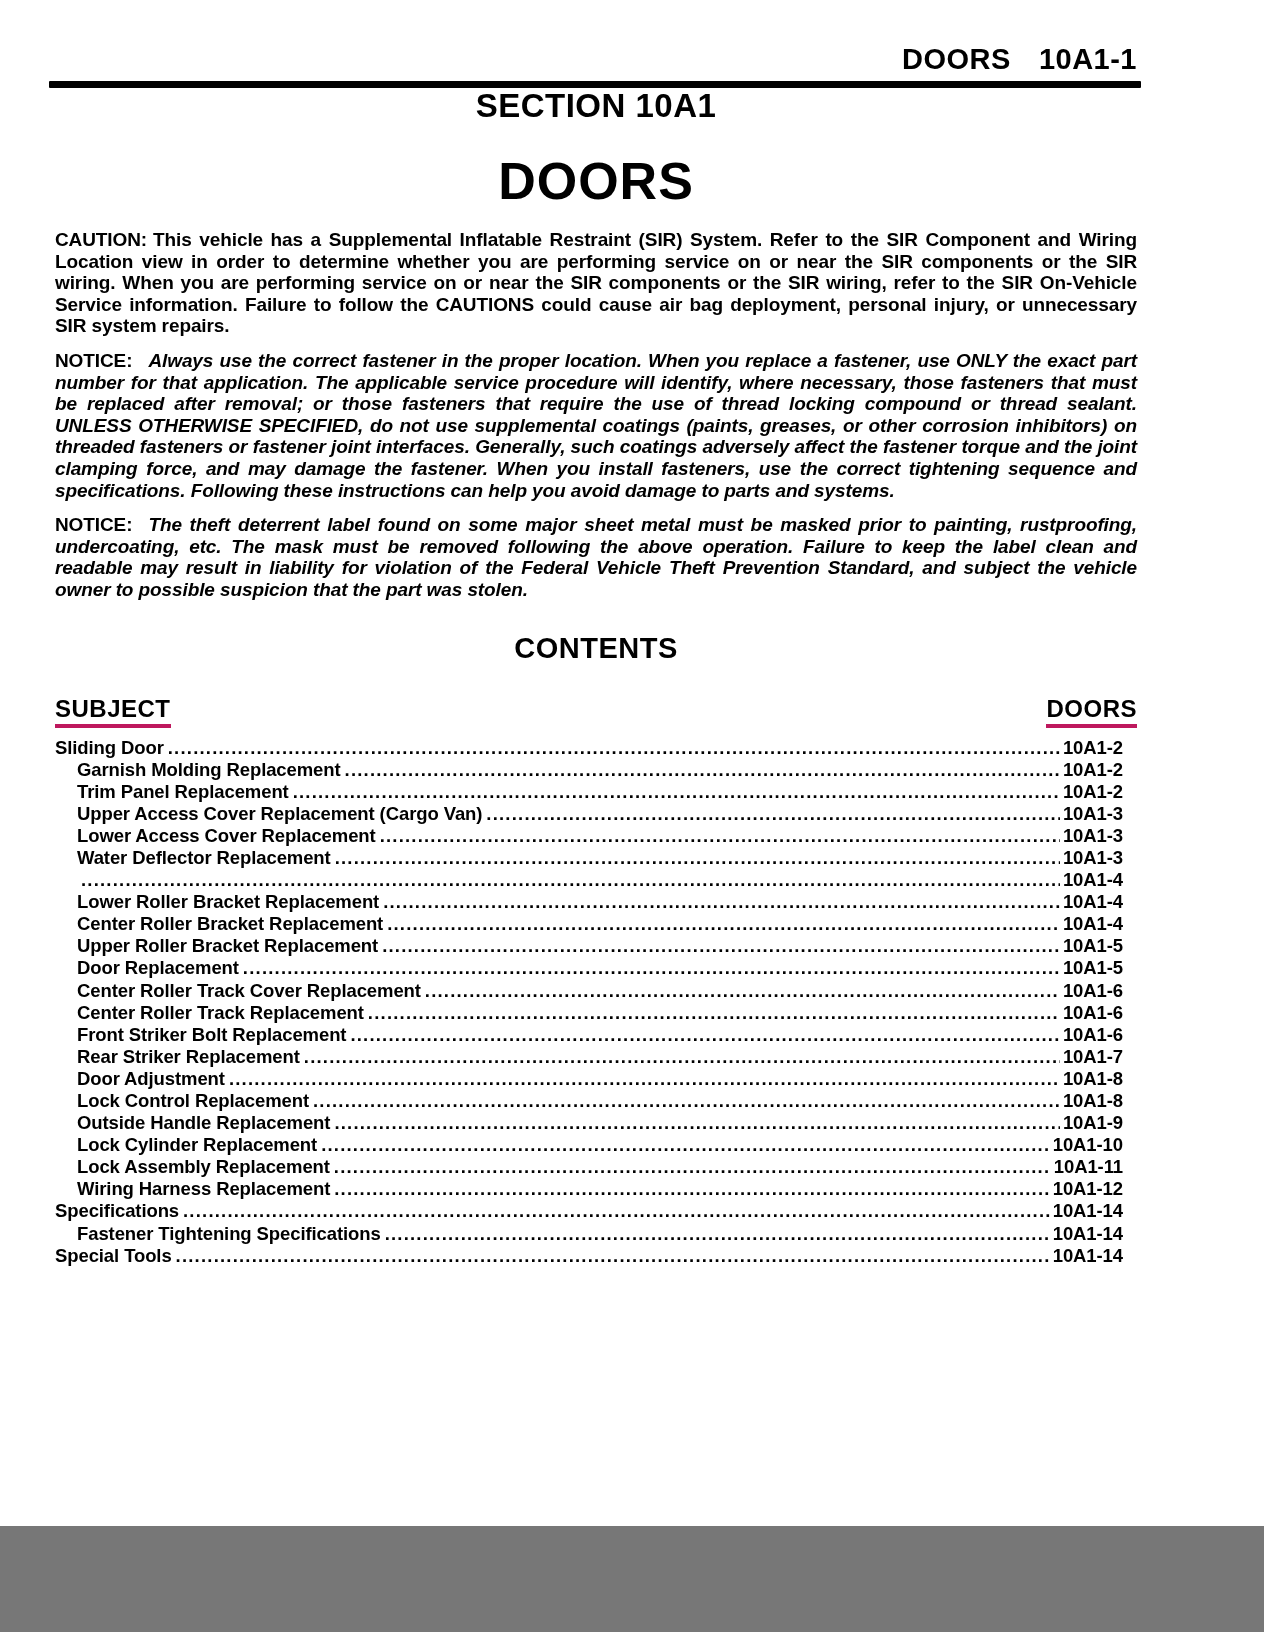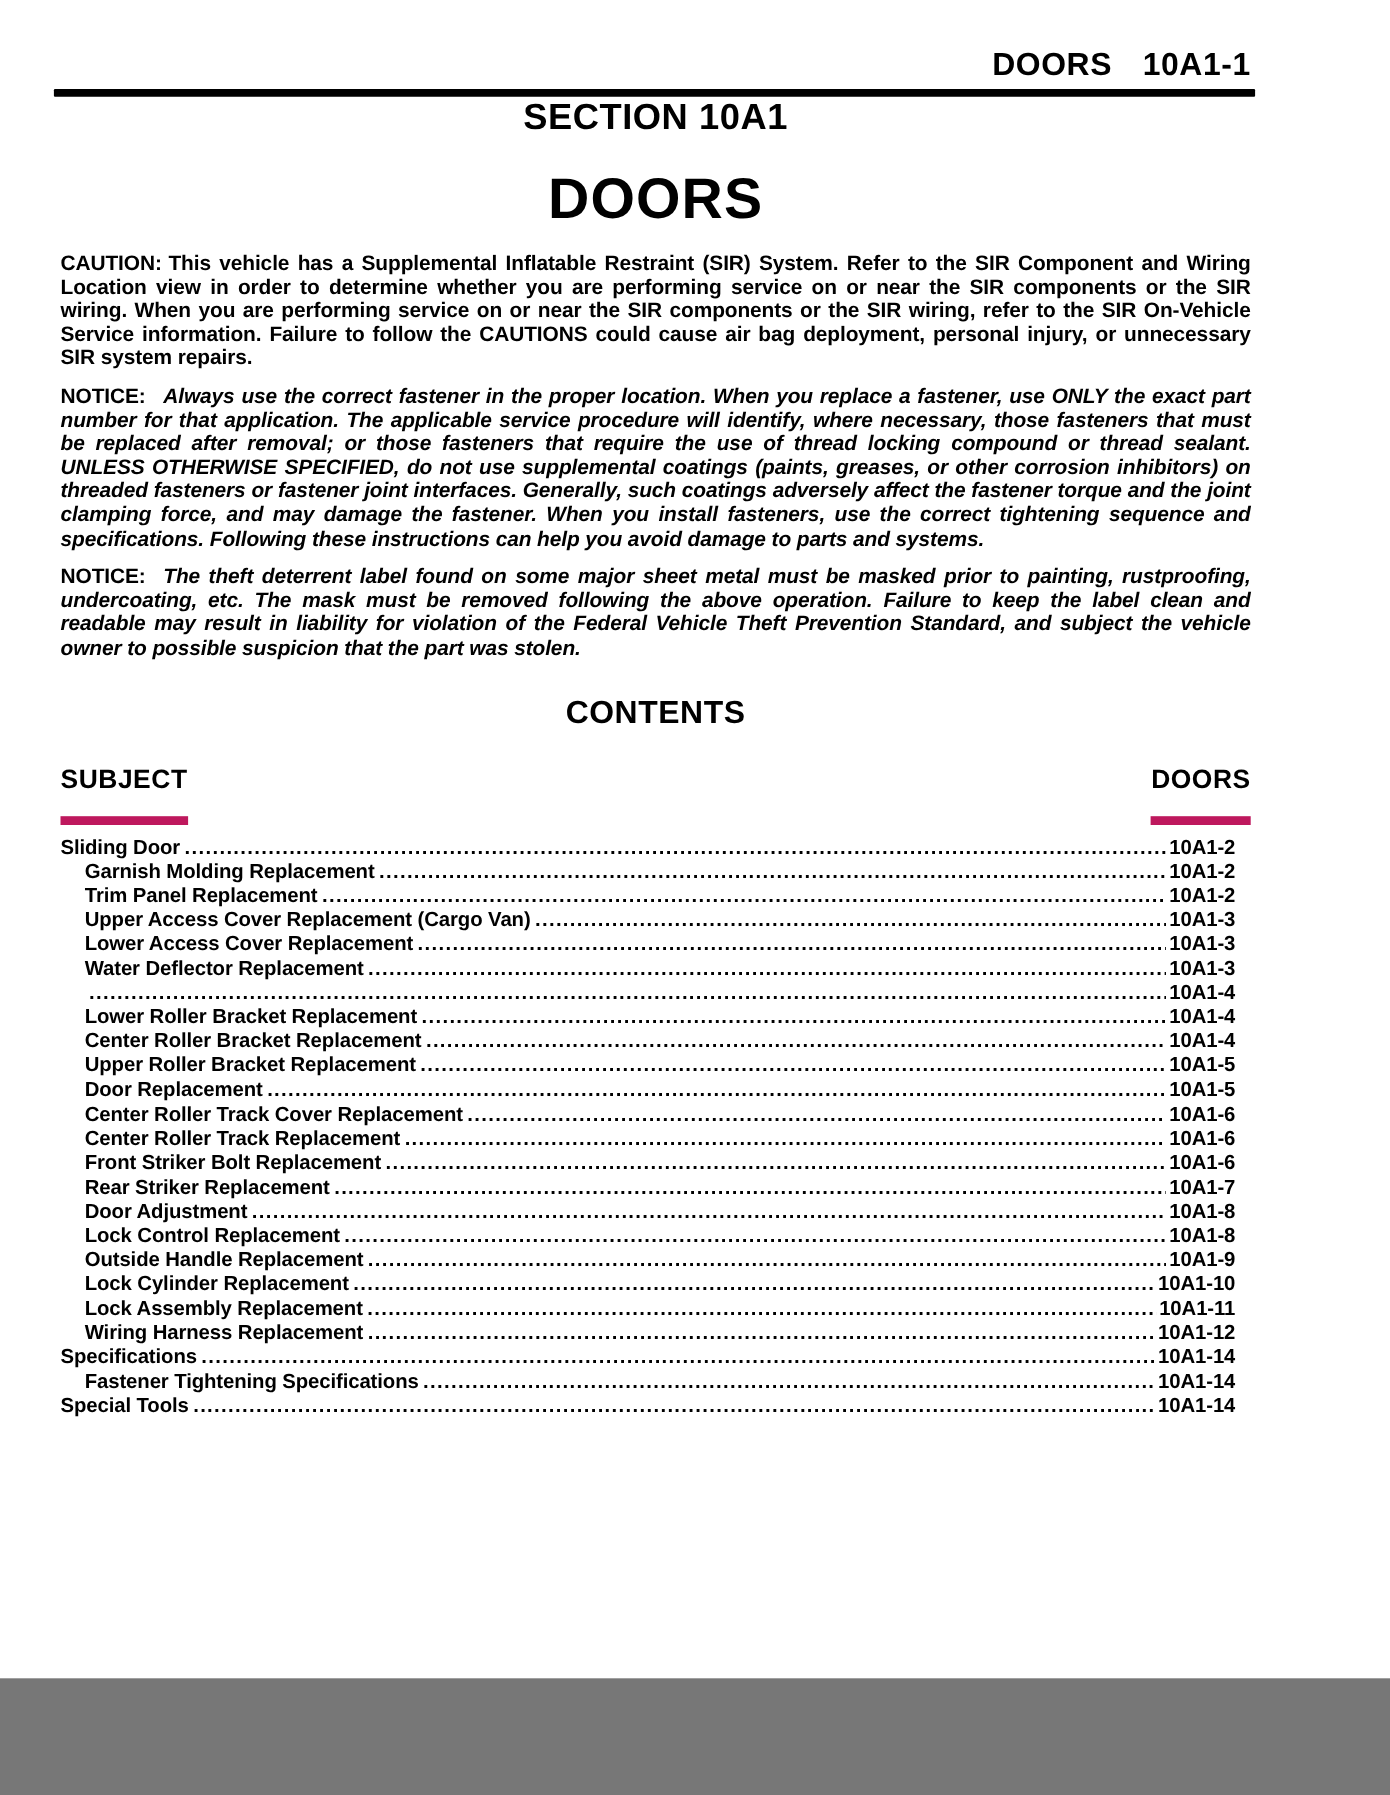--- a/index.html
+++ b/index.html
@@ -64,22 +64,22 @@
     line-height:30px;
   }
   .toc-header-row {
     margin-top:33px;
     display:flex; justify-content:space-between; align-items:baseline;
     font-size:24px; font-weight:bold; letter-spacing:0.5px;
     line-height:26px;
   }
   .toc-header-row .underlined {
     display:inline-block;
-    border-bottom:8px solid #be185d;
-    padding-bottom:20px;
+    border-bottom:4px solid #be185d;
+    padding-bottom:2px;
   }
   .toc-list { margin-top:9px; padding-right:14px; }
   .toc-row {
     display:flex; align-items:baseline;
     height:22.1px; overflow:hidden;
     font-size:18.5px; font-weight:bold;
     line-height:22px;
     letter-spacing:-0.1px;
   }
   .toc-row.indent { padding-left:22px; }

